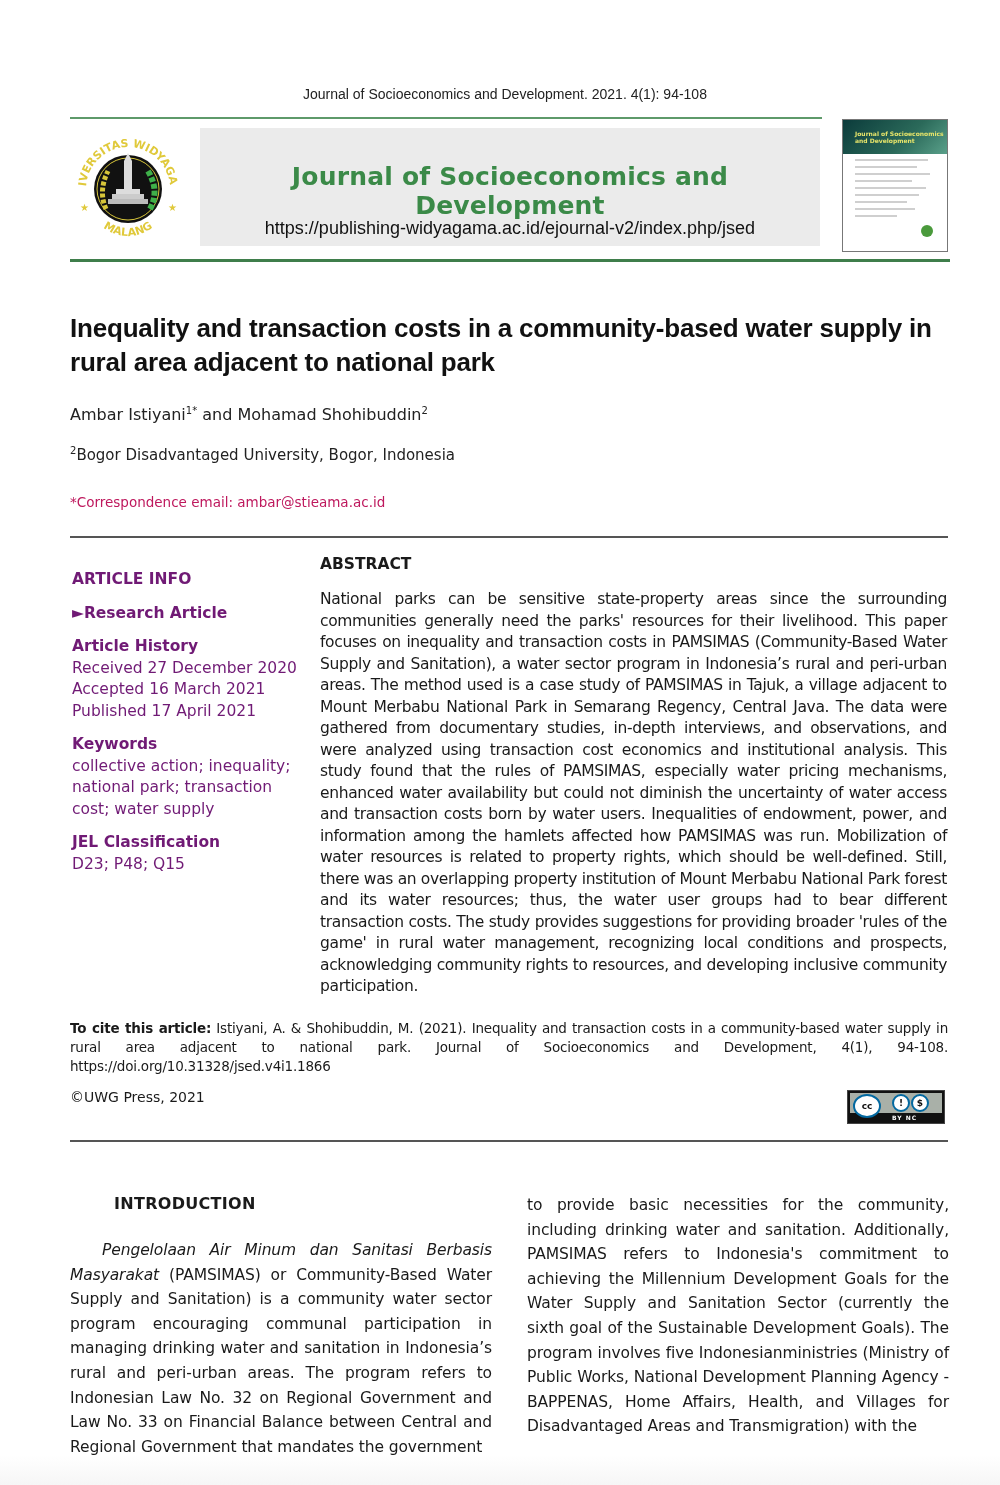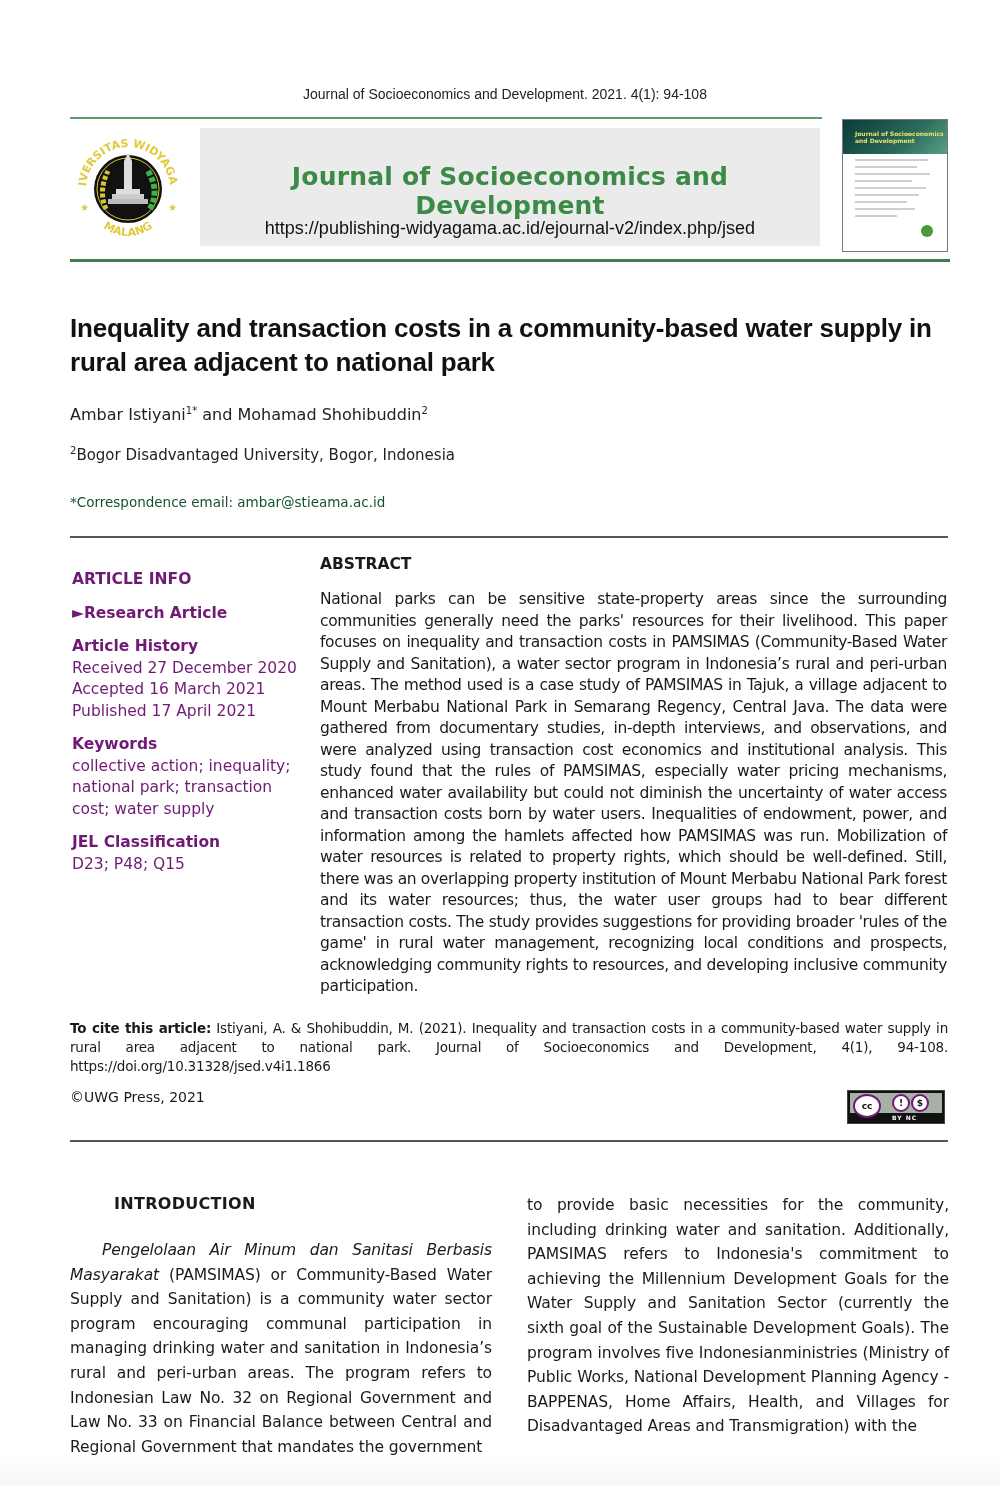--- a/index.html
+++ b/index.html
@@ -22,35 +22,35 @@
   .cover-top { height:34px; background:linear-gradient(135deg,#0b3b3b,#2b6a5a 60%,#5aa08a); position:relative; }
   .cover-title { position:absolute; left:12px; top:10px; font-size:6px; color:#e6e46a; font-weight:bold; line-height:7px; }
   .cover-lines div { height:2px; background:#cfcfcf; margin:5px 10px 0 12px; }
   .cover-badge { position:absolute; right:14px; bottom:14px; width:12px; height:12px; border-radius:50%; background:#4a9a3c; }
   .green-line-bottom { position:absolute; left:70px; top:259px; width:880px; height:3px; background:#3f7e4b; }
   .title { position:absolute; left:70px; top:311px; width:890px; font-size:26px; line-height:34px;
            font-weight:bold; color:#111; font-family:"Liberation Sans", sans-serif; letter-spacing:-0.2px; }
   .authors { position:absolute; left:70px; top:405px; font-size:16px; color:#222; font-family:"DejaVu Sans", sans-serif; }
   .authors sup, .affil sup { font-size:10px; }
   .affil { position:absolute; left:70px; top:440px; font-size:15px; line-height:21px; color:#222; }
-  .corr { position:absolute; left:70px; top:494px; font-size:13.5px; color:#14532d; }
+  .corr { position:absolute; left:70px; top:494px; font-size:13.5px; color:#be185d; }
   .rule { position:absolute; left:70px; height:2px; width:878px; background:#555; }
   .info { position:absolute; left:72px; top:569px; width:240px; font-size:15.5px; color:#701a75; line-height:21.5px; }
   .info h4 { margin:0; font-size:15.5px; font-weight:bold; }
   .info .blk { margin-bottom:12px; }
   .abstract-h { position:absolute; left:320px; top:555px; font-size:15.5px; font-weight:bold; }
   .abstract { position:absolute; left:320px; top:589px; width:627px; font-size:15.5px; line-height:21.5px;
               text-align:justify; color:#1a1a1a; letter-spacing:-0.35px; }
   .cite { position:absolute; left:70px; top:1019px; width:878px; font-size:13.5px; line-height:19px; text-align:justify;
           color:#1a1a1a; letter-spacing:-0.2px; }
   .cite b { font-weight:bold; }
   .issn { position:absolute; left:70px; top:1087px; font-size:14px; line-height:20px; color:#1a1a1a; }
   .cc { position:absolute; left:847px; top:1090px; width:96px; height:32px; background:#111; border:1px solid #444; }
   .cc-inner { position:absolute; left:2px; top:2px; width:92px; height:20px; background:#a9b0a8; }
-  .cc-circle { position:absolute; border:2px solid #701a75; border-radius:50%; background:#fff; font-size:9px; font-weight:bold;
+  .cc-circle { position:absolute; border:2px solid #0369a1; border-radius:50%; background:#fff; font-size:9px; font-weight:bold;
                text-align:center; color:#111; }
   .cc-labels { position:absolute; left:44px; top:23px; font-size:6px; color:#fff; font-weight:bold; letter-spacing:1px; }
   .intro-h { position:absolute; left:70px; top:1194px; font-size:16px; font-weight:bold; letter-spacing:0.3px;margin-left:44px; }
   .col-left { position:absolute; left:70px; top:1229px; width:422px; font-size:15.5px; line-height:24.6px;
               text-align:justify; color:#1a1a1a; text-indent:32px; letter-spacing:-0.1px;margin-top:9px; }
   .col-right { position:absolute; left:527px; top:1193px; width:422px; font-size:15.5px; line-height:24.6px;
                text-align:justify; color:#1a1a1a; letter-spacing:-0.1px; }
   .bottom-fade { position:absolute; left:0; top:1455px; width:1000px; height:30px; background:linear-gradient(#fff,#f6f6f6); }
 </style>
 </head>

